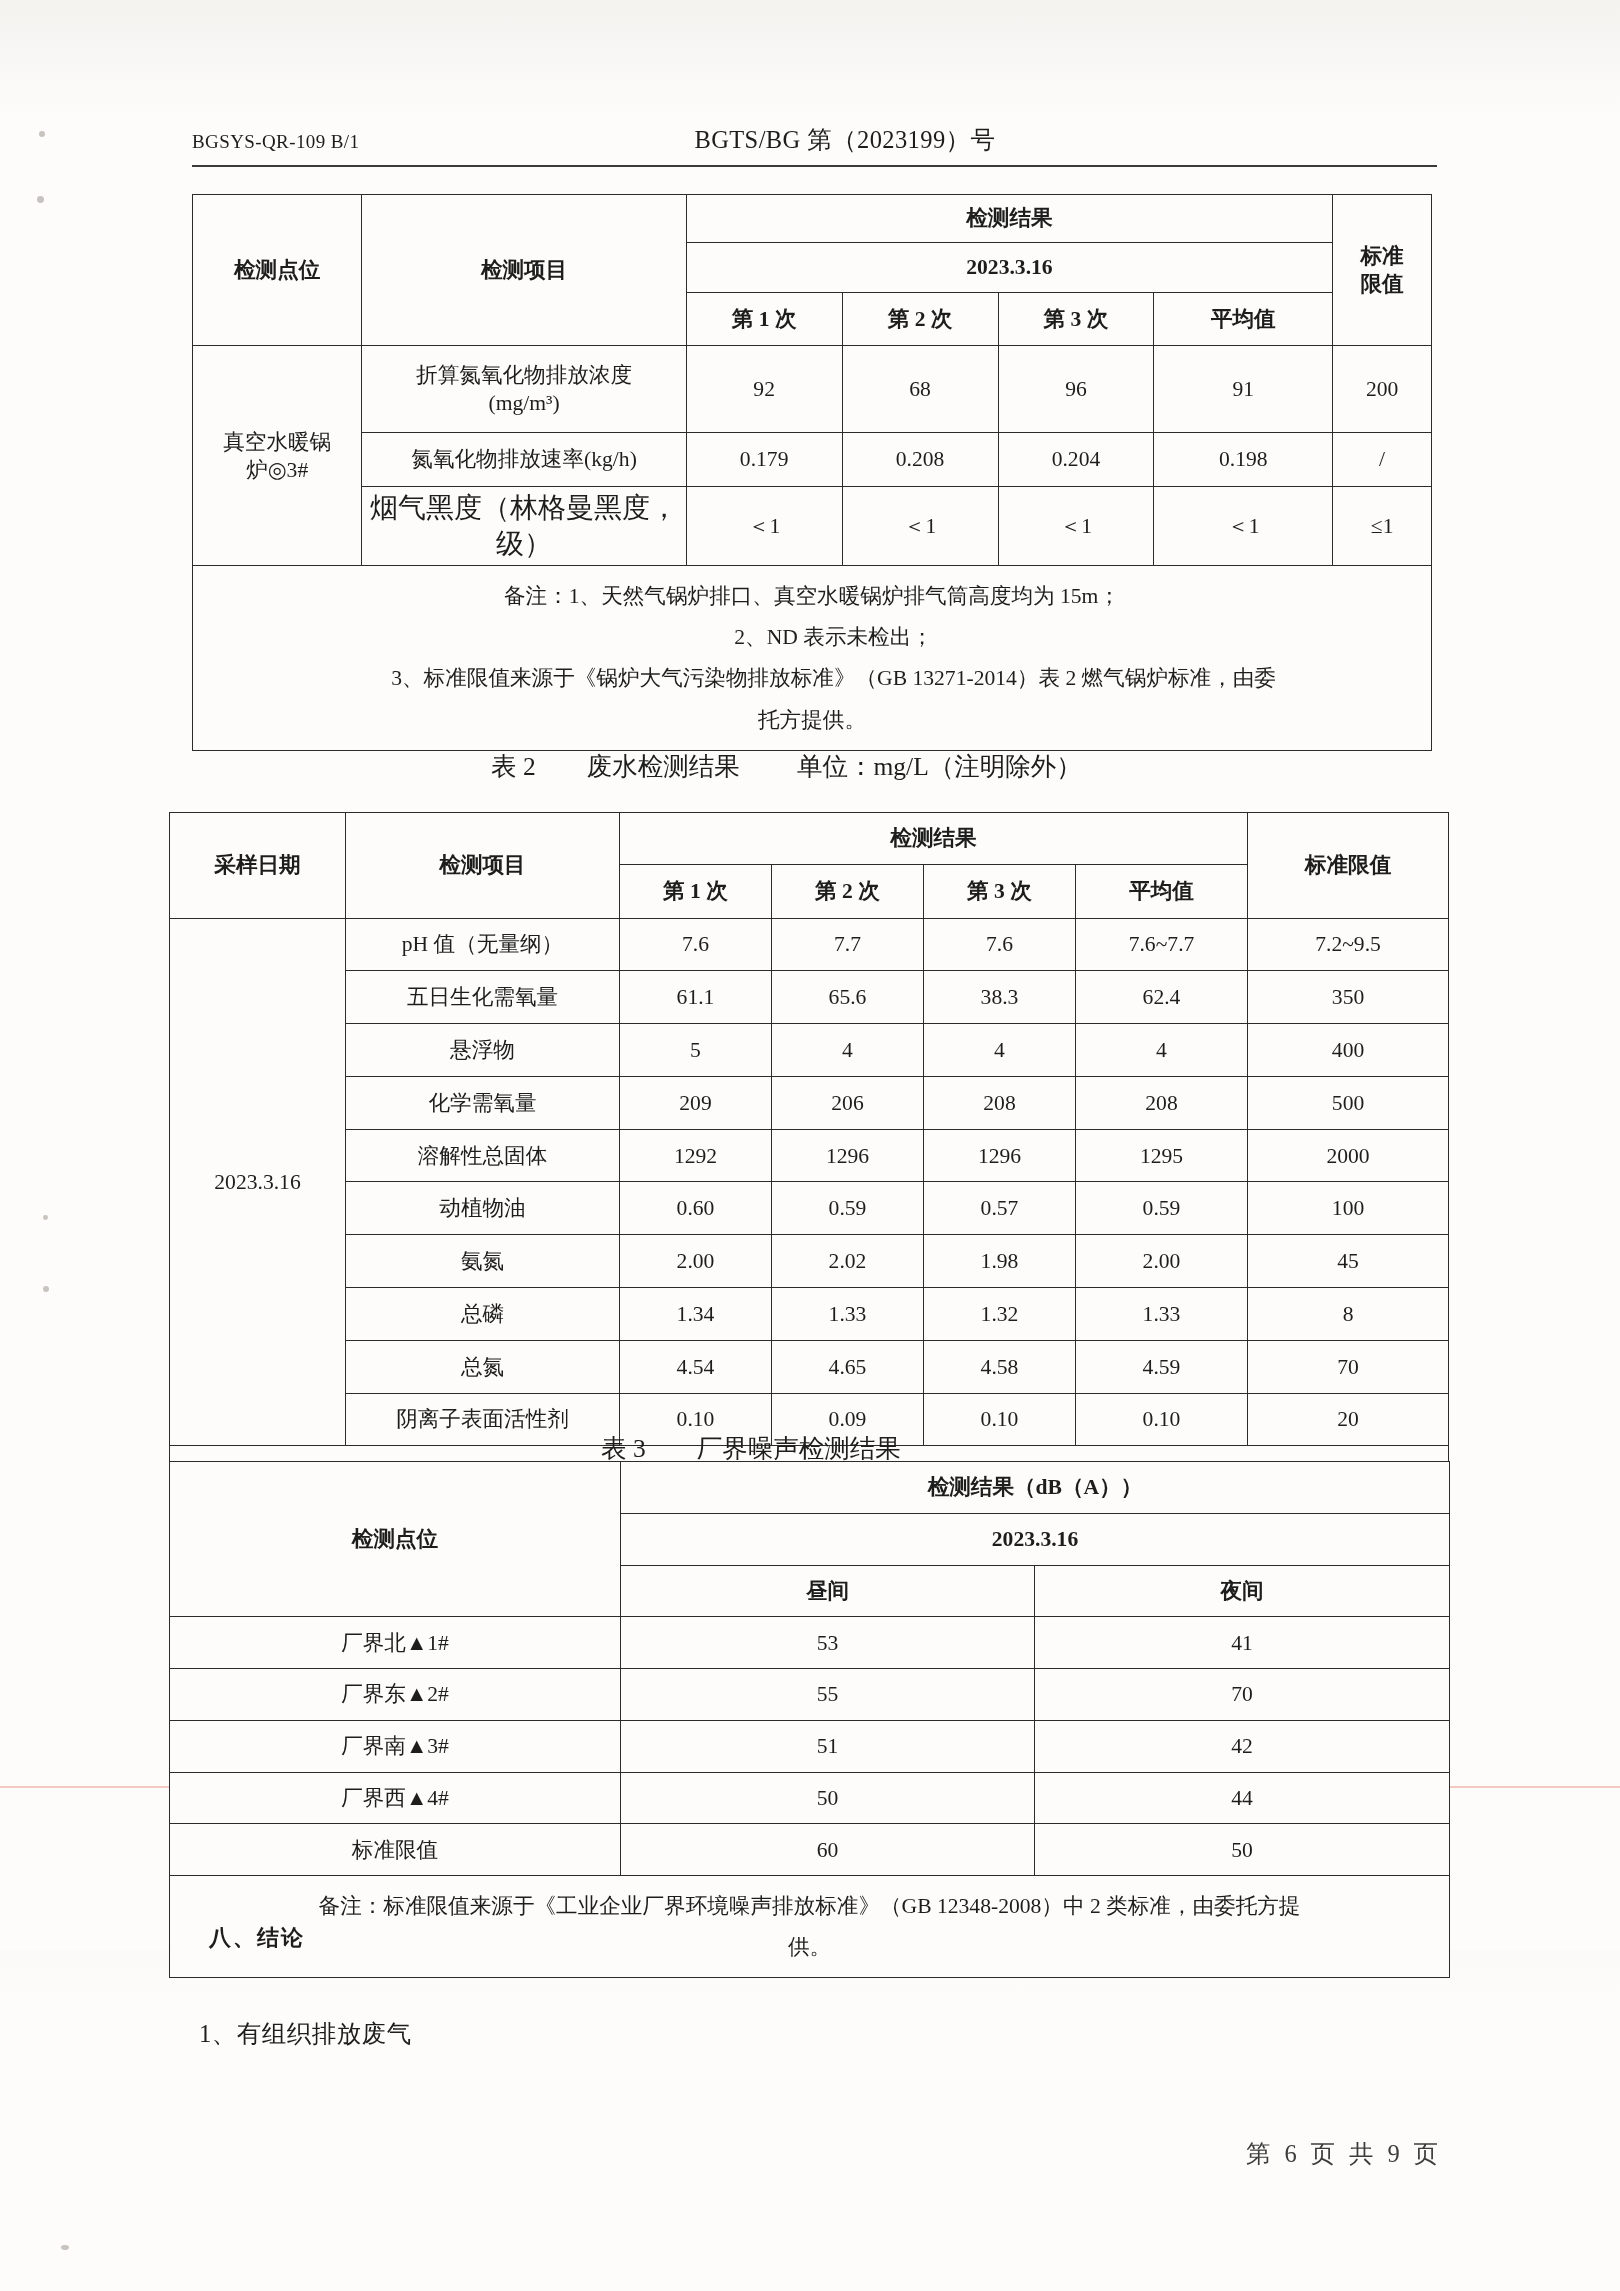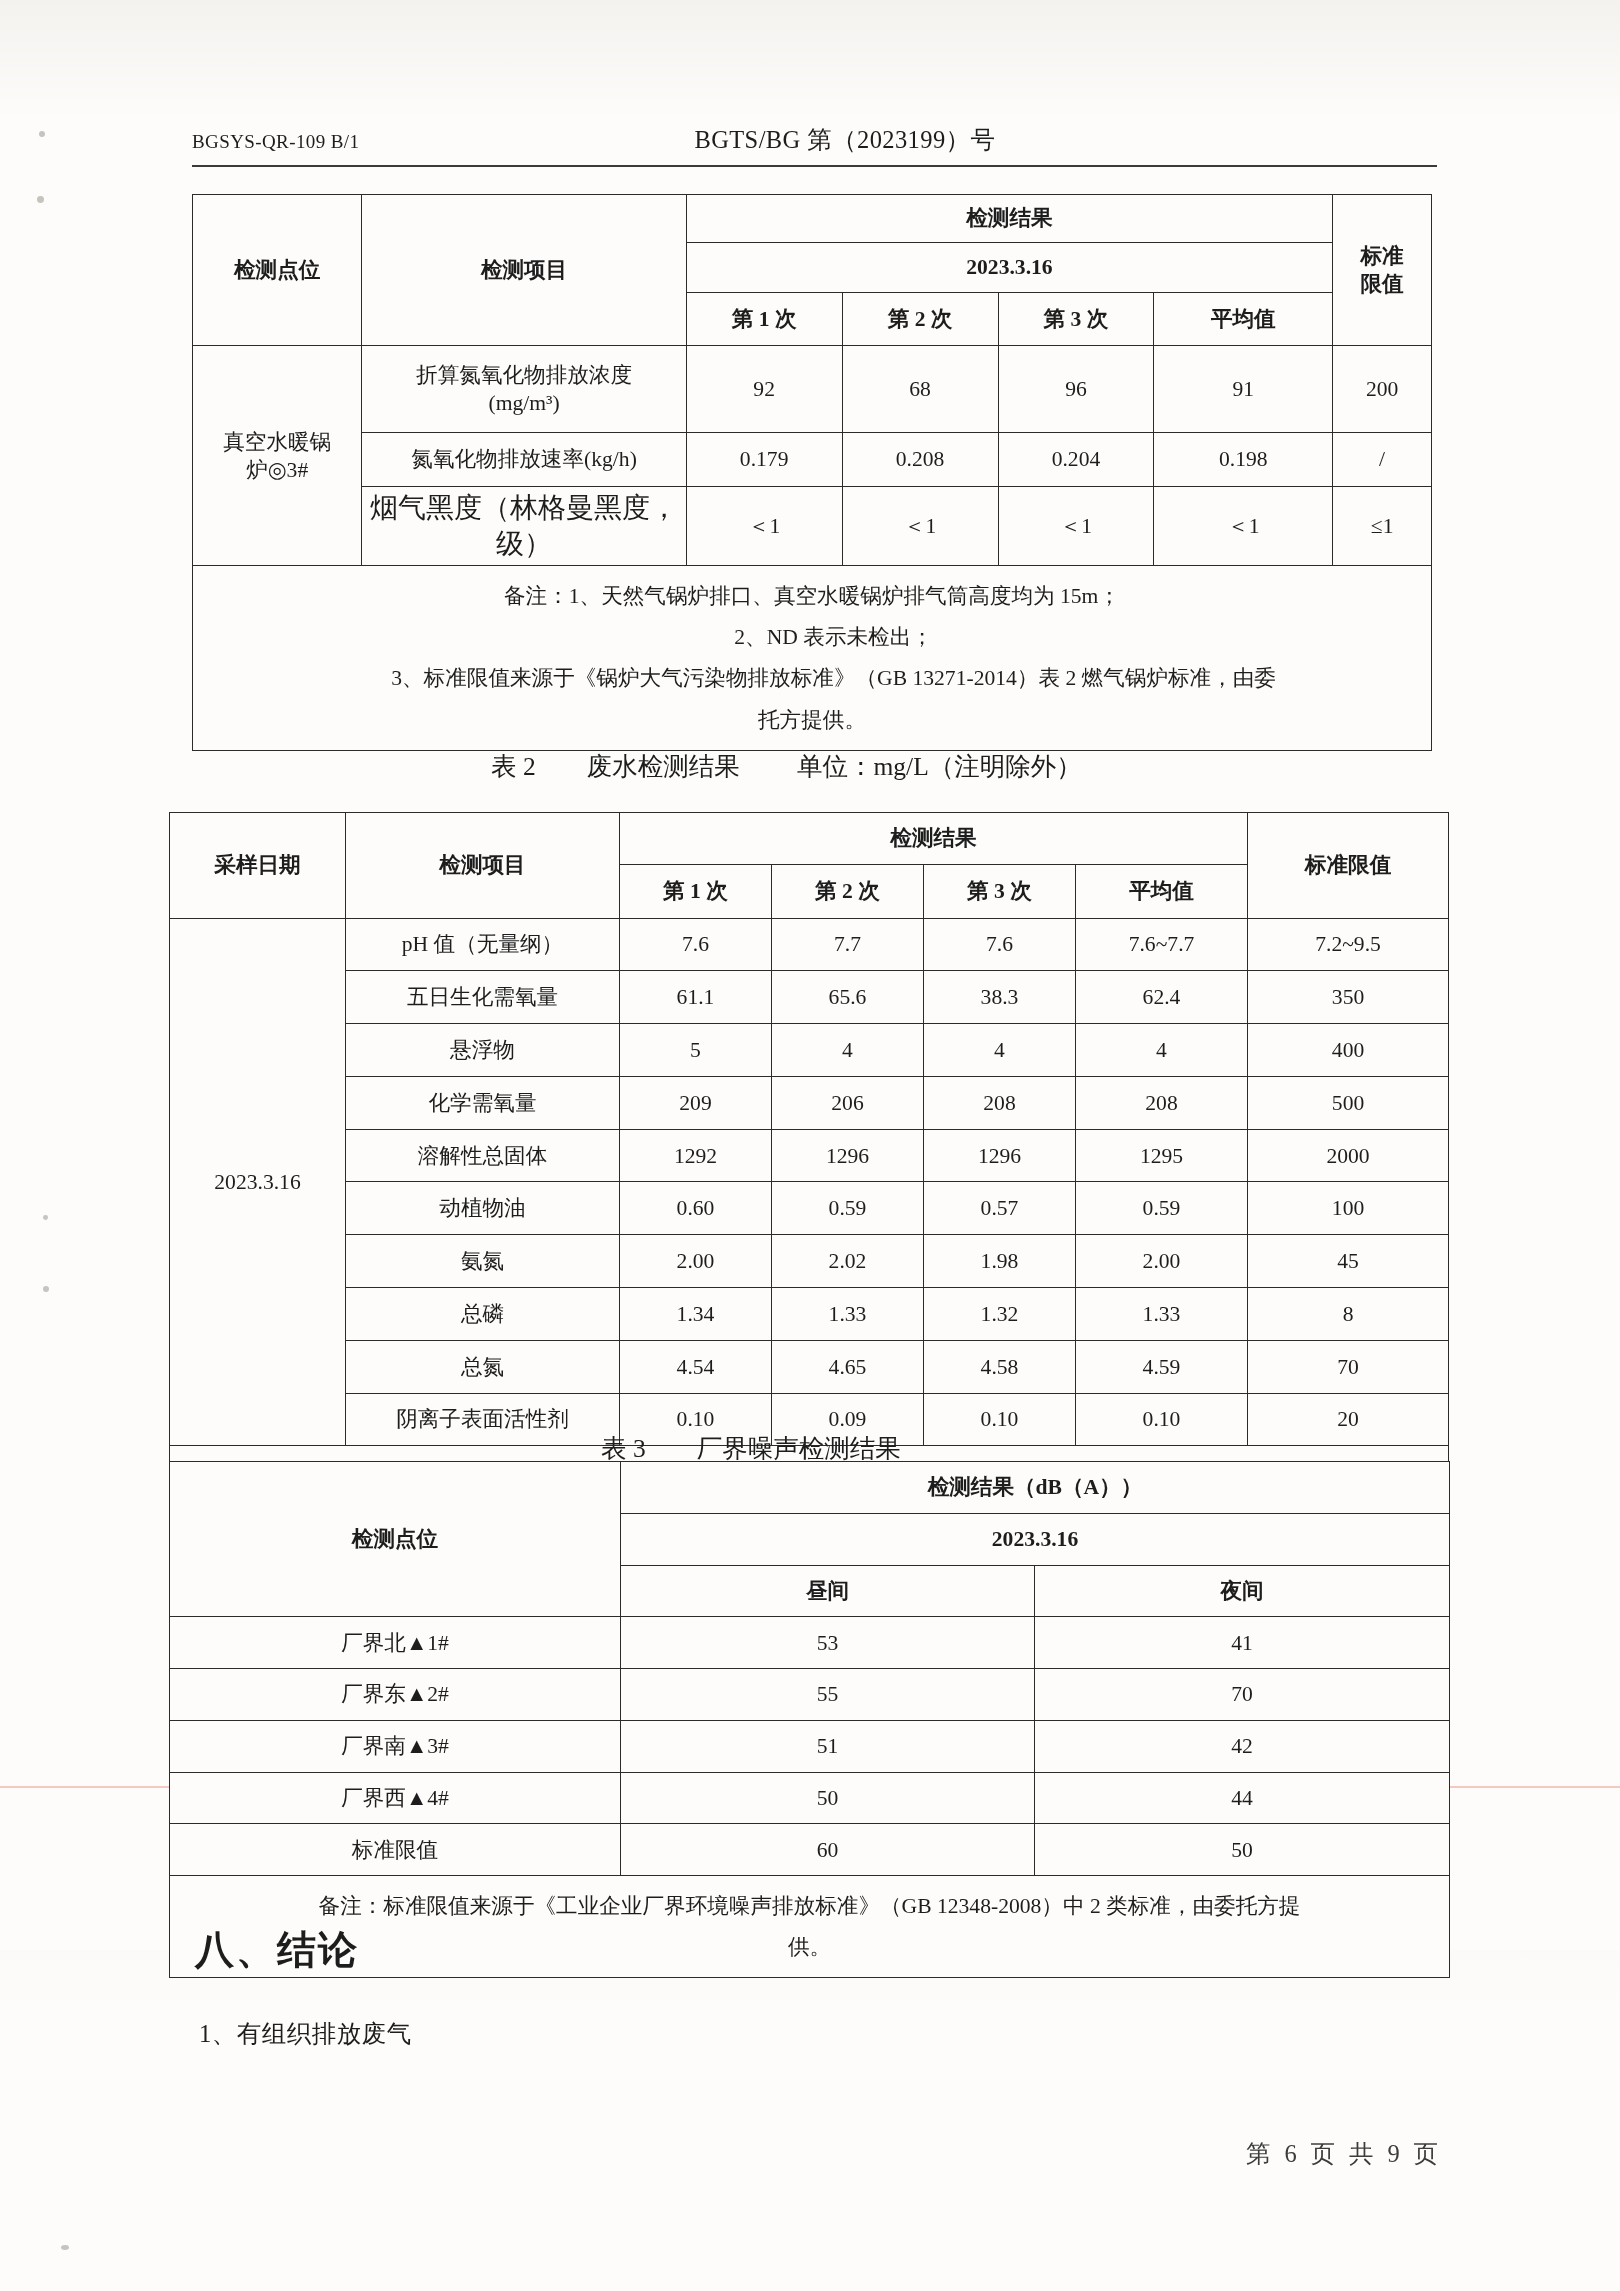--- a/index.html
+++ b/index.html
@@ -94,22 +94,22 @@
     font-size: 25.5px;
     white-space: pre;
   }
   #cap2 { top: 749px; left: 443px; margin-left: 48px; }
   #cap3 { top: 1399px; left: 601px; margin-top: 32px; }
 
   
   .section-heading {
     position: absolute;
     top: 1923px;
-    left: 195px;
-    font-size: 39px;
+    left: 209px;
+    font-size: 22px;
     font-weight: bold;
     font-family: "Liberation Sans", "DejaVu Sans", sans-serif;
     letter-spacing: 2px;
   }
   .section-item {
     position: absolute;
     top: 2017px;
     left: 199px;
     font-size: 24.5px;
     letter-spacing: 0.5px;

